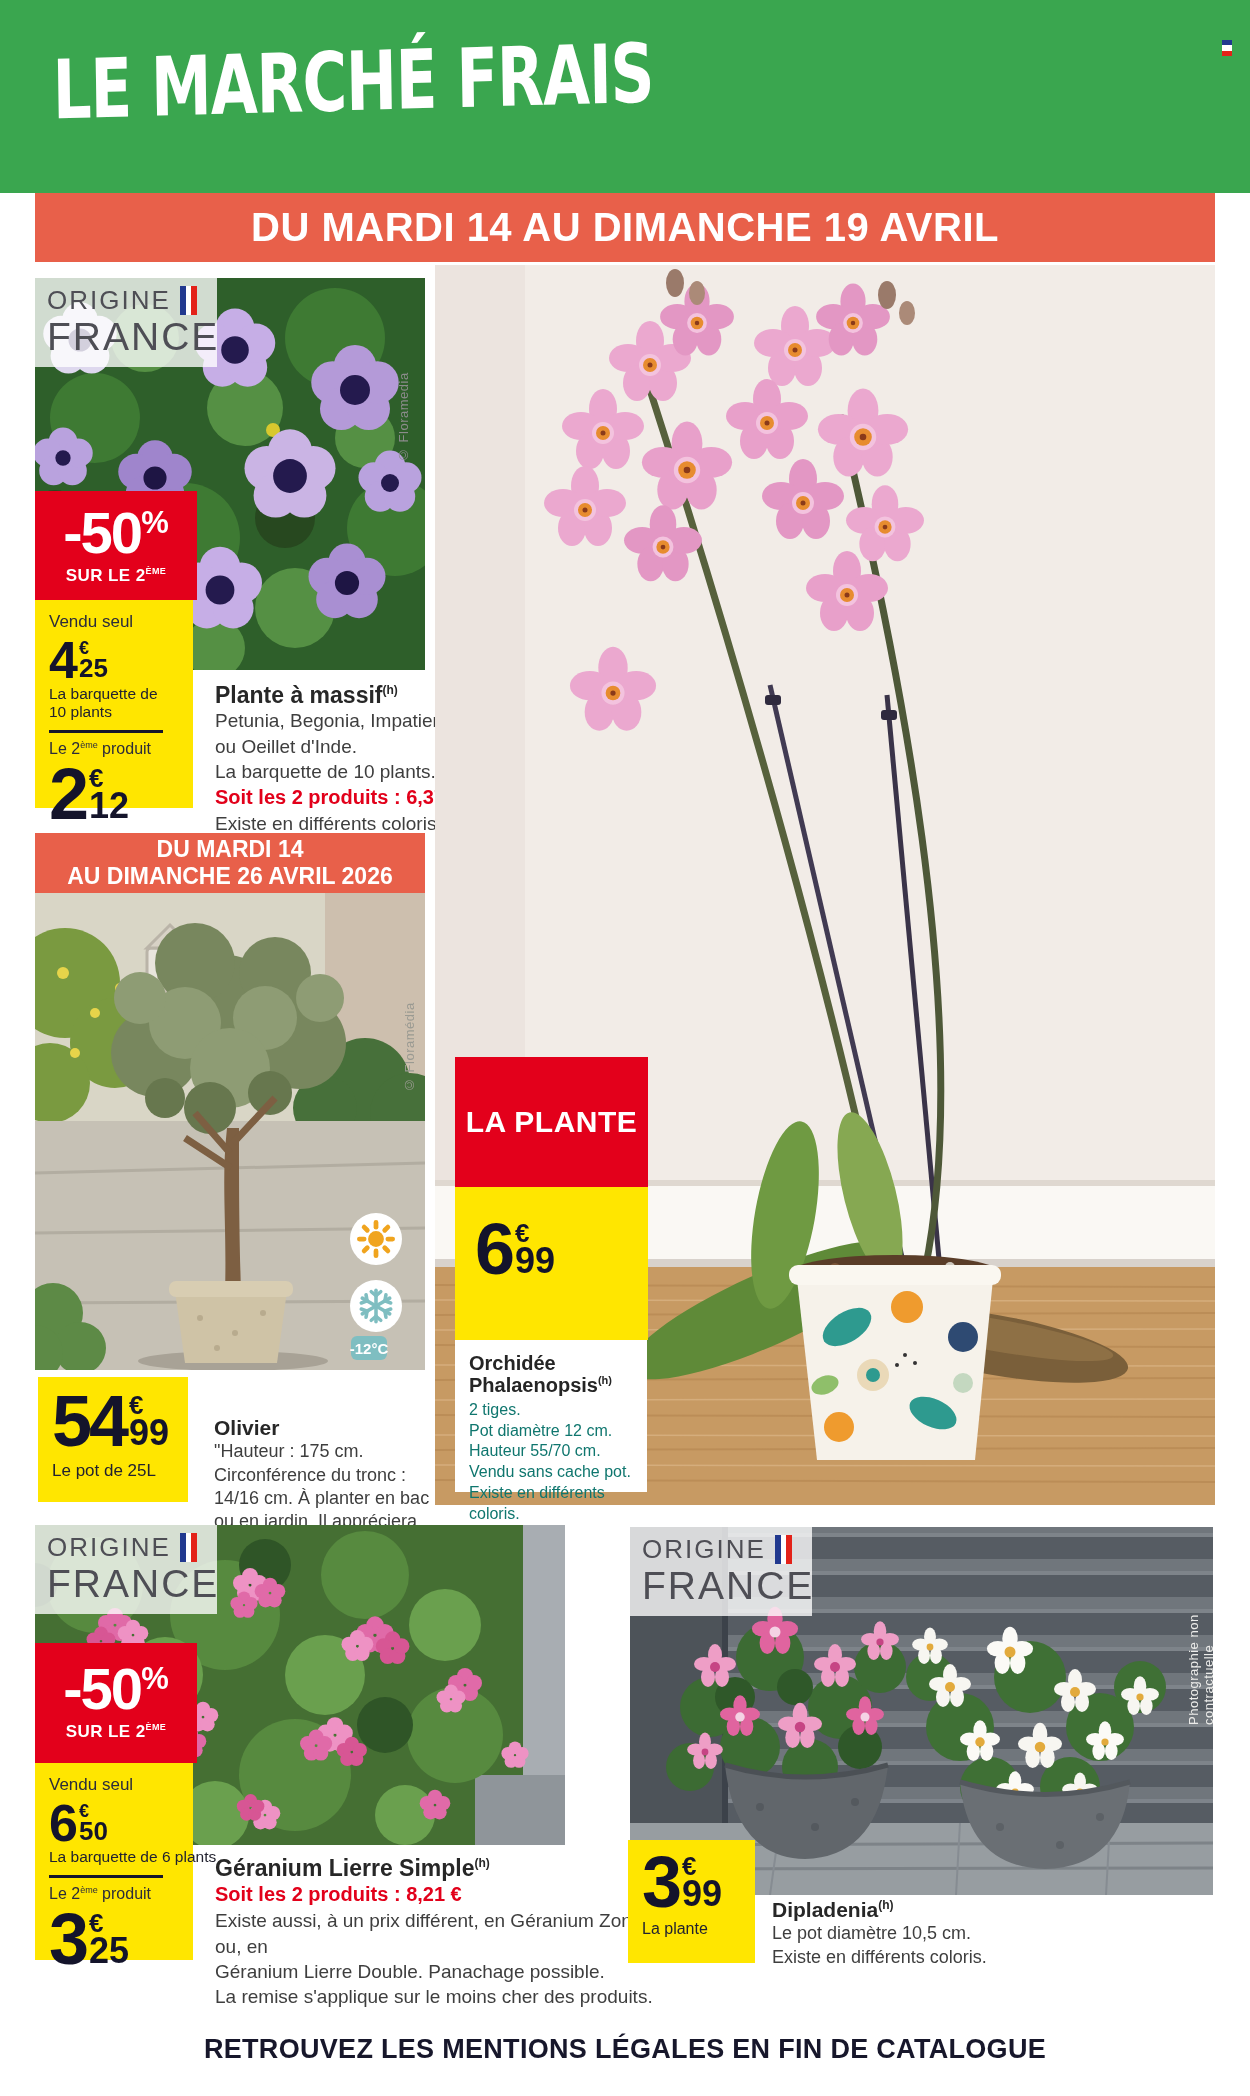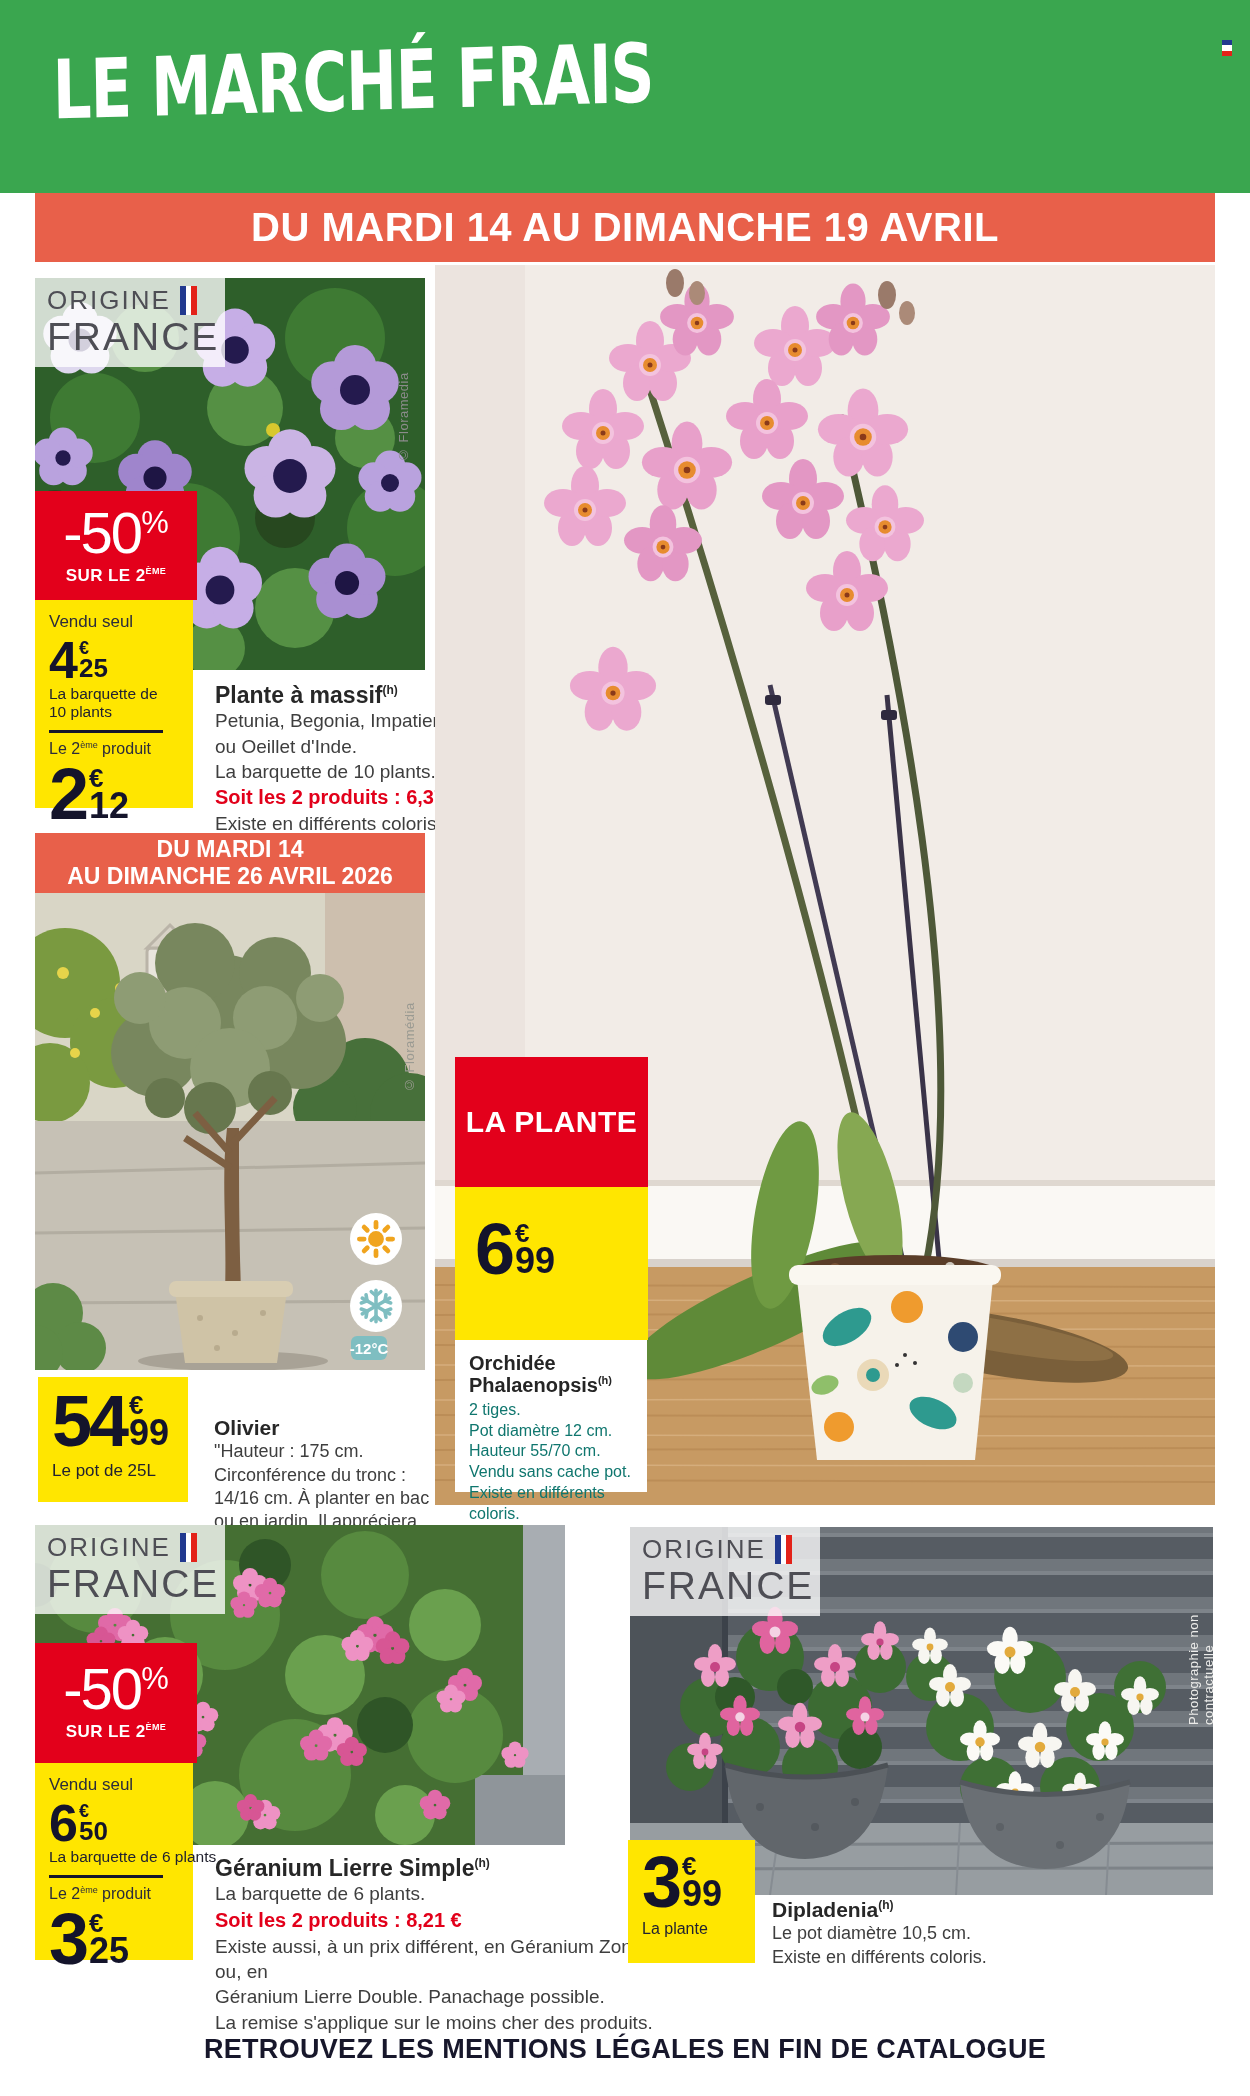--- a/index.html
+++ b/index.html
@@ -16,29 +16,29 @@
   .mini-flag i{flex:1;}
   .date-banner{left:35px;top:193px;width:1180px;height:69px;background:#e8604a;color:#fff;
         display:flex;align-items:center;justify-content:center;font-weight:700;font-size:40px;
         letter-spacing:.5px;}
 
   
   .photo{overflow:hidden;background:#ddd;}
   .photo svg{display:block;}
 
   
-  .origin{background:rgba(255,255,255,.78);color:#4e4e55;padding:8px 28px 10px 12px;line-height:1.02;}
+  .origin{background:rgba(255,255,255,.78);color:#4e4e55;padding:8px 20px 10px 12px;line-height:1.02;}
   .origin .l1{font-size:26px;letter-spacing:2px;display:flex;align-items:center;gap:9px;}
   .origin .l2{font-size:39px;letter-spacing:2px;margin-top:2px;}
   .flag{width:44px;height:29px;display:inline-flex;box-shadow:0 0 0 2px #fff inset;}
   .flag i{flex:1;}
 
   
   .disc{background:#e3001b;color:#fff;text-align:center;padding-top:16px;box-sizing:border-box;}
-  .disc .val{font-size:58px;font-weight:400;line-height:.9;letter-spacing:-2px;}
+  .disc .val{font-size:58px;font-weight:700;line-height:.9;letter-spacing:-2px;}
   .disc .pct{font-size:31px;vertical-align:20px;letter-spacing:0;}
   .disc .sub{font-size:17px;font-weight:700;margin-top:7px;letter-spacing:.4px;}
   .disc .sub sup{font-size:9px;}
 
   
   .ybox{background:#ffe600;color:#17172b;padding:12px 23px 10px 14px;box-sizing:border-box;}
   .small-label{font-size:17px;color:#2c2c3a;}
   .unit{font-size:15.5px;line-height:1.18;margin-top:4px;color:#22222f;}
   .nowrap{white-space:nowrap;}
   .divider{border-top:3px solid #16162b;margin:9px 0 7px 0;width:94%;}
@@ -673,23 +673,20 @@
       <span class="int">3</span>
       <span class="frac">
           <span class="eur">€</span>
       <span class="cents">25</span>
         </span>
     </div>
   </div>
 
   <div class="abs descblock" style="left:215px;top:1855px;width:450px;">
     <div class="title"><span>Géranium Lierre Simple</span><sup>(h)</sup></div>
-    <div class="lines">
-        <div>La barquette de 6 plants.</div>
-      </div>
     <div class="promo">Soit les 2 produits : 8,21 €</div>
     <div class="lines">
         <div>Existe aussi, à un prix différent, en Géranium Zonale ou, en</div>
         <div>Géranium Lierre Double. Panachage possible.</div>
         <div>La remise s'applique sur le moins cher des produits.</div>
       </div>
   </div>
 
   <div class="abs photo" style="left:630px;top:1527px;width:583px;height:368px;">
     <svg width="583" height="368" viewBox="0 0 583 368">

